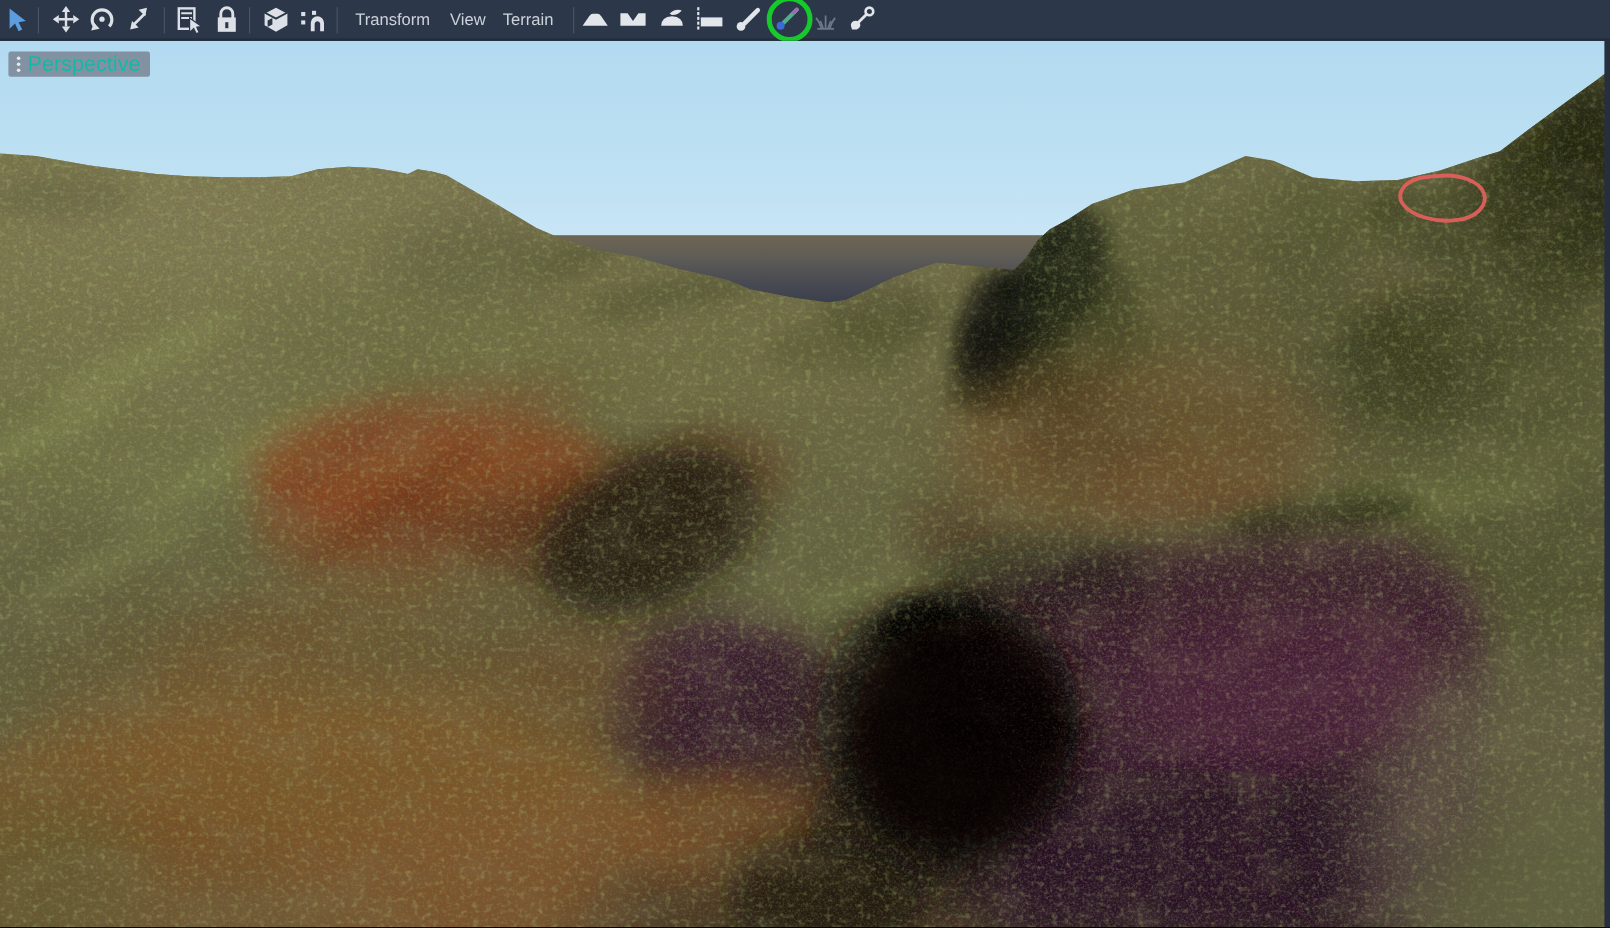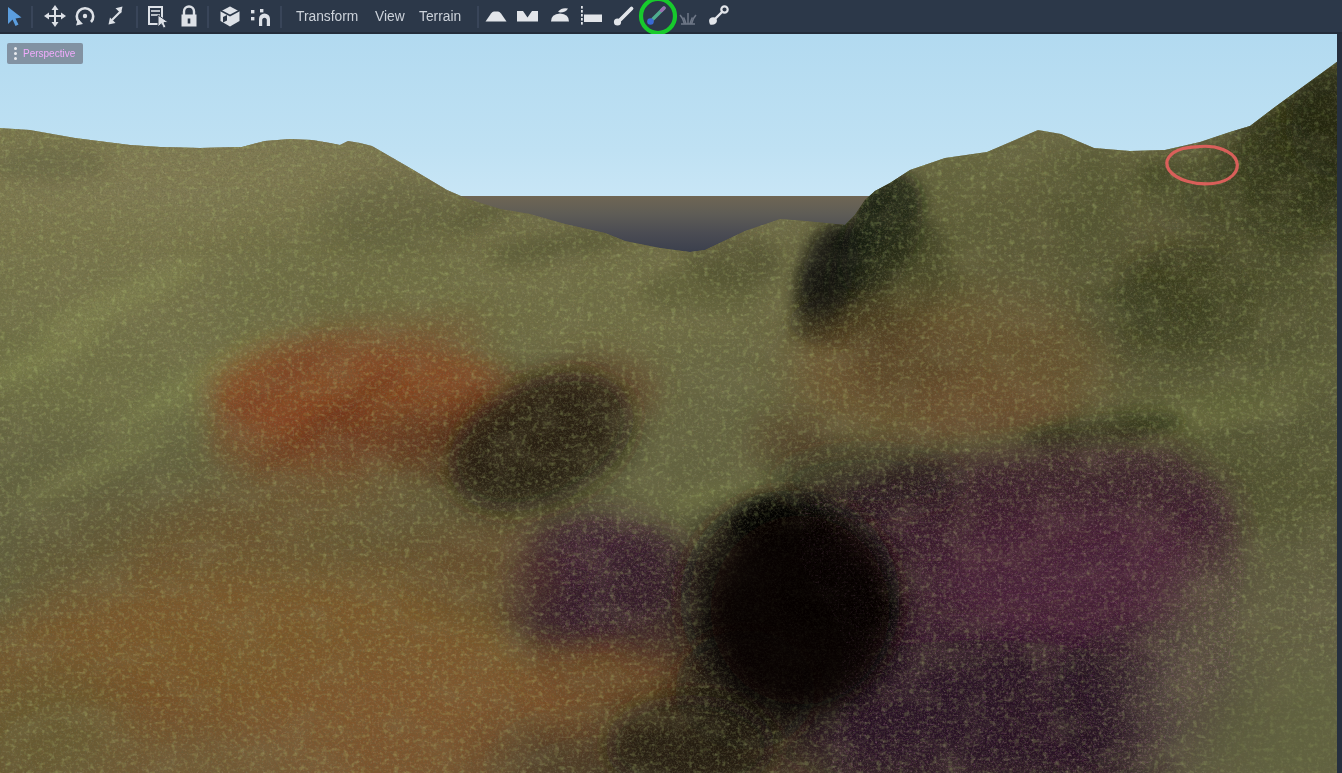--- a/index.html
+++ b/index.html
@@ -1,20 +1,20 @@
 <!DOCTYPE html>
 <html><head>
 <meta charset="utf-8">
 <style>
   html,body{margin:0;padding:0;width:1342px;height:773px;overflow:hidden;background:#000;}
   body{font-family:"Liberation Sans", sans-serif;position:relative;}
   #toolbar{position:absolute;left:0;top:0;width:1342px;height:34px;}
   #view{position:absolute;left:0;top:34px;width:1342px;height:739px;}
   #persp{position:absolute;left:7px;top:43px;height:21px;background:rgba(118,129,144,0.82);
-    border-radius:2px;color:#f0abfc;font-size:10px;line-height:21px;padding:0 8px 0 16px;}.pd{position:absolute;left:7px;width:3px;height:3px;border-radius:50%;background:#e8ebee;}
+    border-radius:2px;color:#14b8a6;font-size:18px;line-height:21px;padding:0 8px 0 16px;}.pd{position:absolute;left:7px;width:3px;height:3px;border-radius:50%;background:#e8ebee;}
 </style>
 </head>
 <body>
 <svg id="toolbar" width="1342" height="34" viewBox="0 0 1342 34">
   <rect x="0" y="0" width="1342" height="34" fill="#2c3849"></rect>
   <rect x="0" y="32" width="1342" height="2" fill="#232c3a"></rect>
 
   <path d="M8 7 L8 24 L12.5 19.5 L15.5 26 L18.5 24.5 L15.5 18.5 L21.5 17.5 Z" fill="#5b9dde"></path>
   <line x1="32" y1="6" x2="32" y2="28" stroke="#47526a" stroke-width="1"></line>
 

